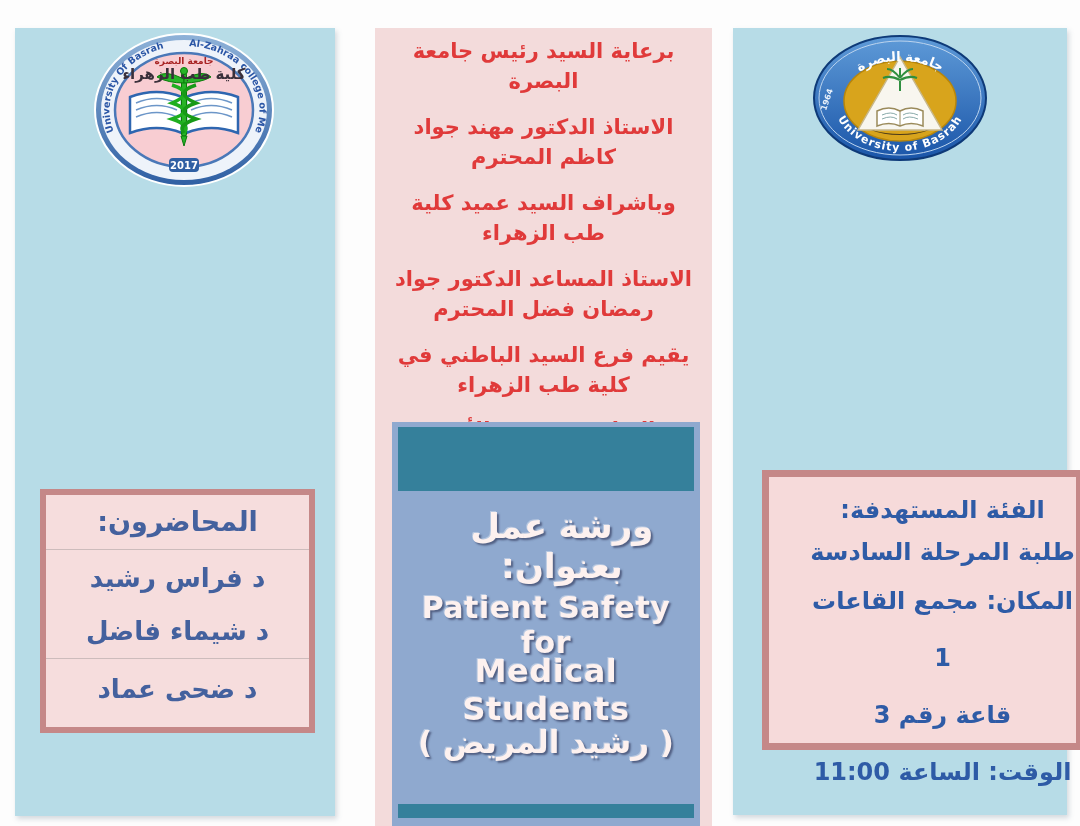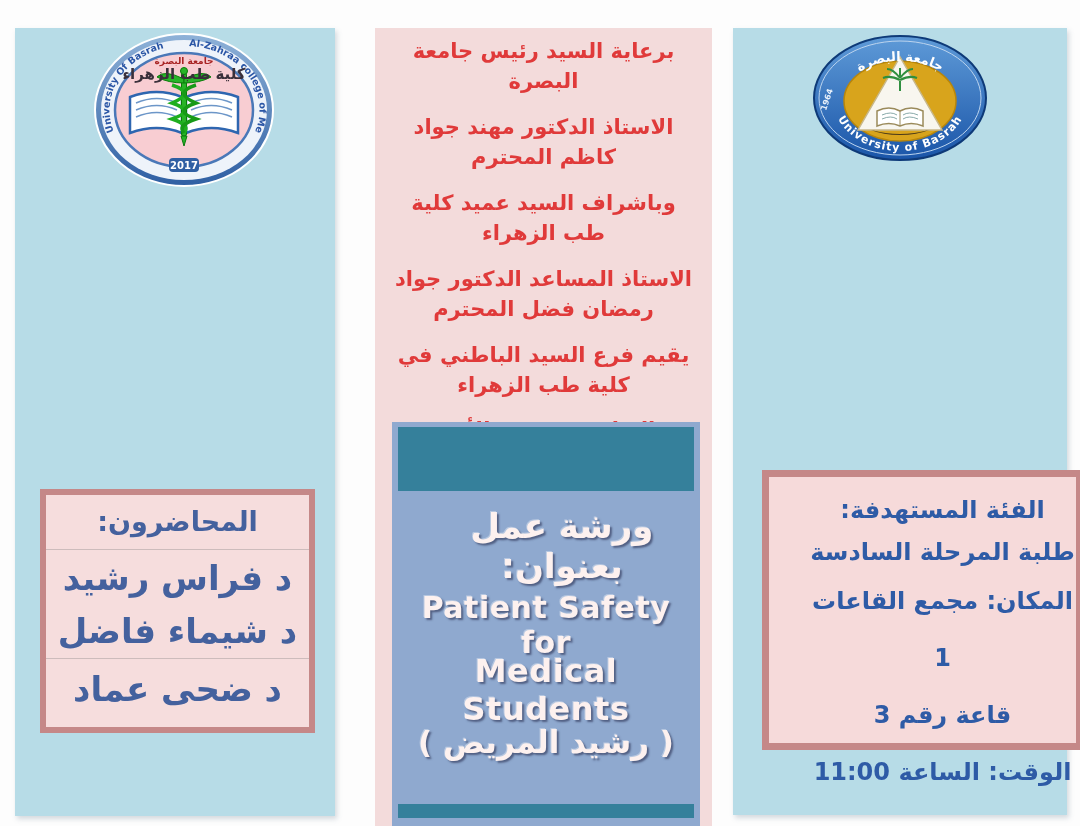--- a/index.html
+++ b/index.html
@@ -18,21 +18,21 @@
   #zahraa-logo-wrap { left:78px; top:4px;  width:182px; height:156px; }
   #basrah-logo-wrap { left:80px; top:7px;  width:174px; height:128px; }
 
   
   #lect-box {
     position:absolute; left:25px; top:445px; width:263px; height:232px;
     border:6px solid var(--box-border,#c58888); background:var(--box-pink,#f6dddd);
     direction:rtl; text-align:center; color:var(--navy-left,#44619e); font-weight:bold;margin-top:16px;
   }
   .lect-title { height:54px; line-height:54px; font-size:27px; border-bottom:1px solid #cdbcbc; }
-  .lect-name  { height:56px; line-height:56px; font-size:34px; }
+  .lect-name  { height:56px; line-height:56px; font-size:26px; }
   .lect-name.sep { height:52px; line-height:50px; border-bottom:1px solid #cdbcbc; }
   .lect-name.last { height:60px; line-height:60px; }
 
   
   #intro { position:absolute; left:0; top:0; width:100%; padding:8px 0 0;
            direction:rtl; text-align:center; }
   .intro-line {
     font-size:21px; font-weight:bold; color:var(--red-text,#e03a3a);
     line-height:1.45; margin:0 16px 15px;
   }

